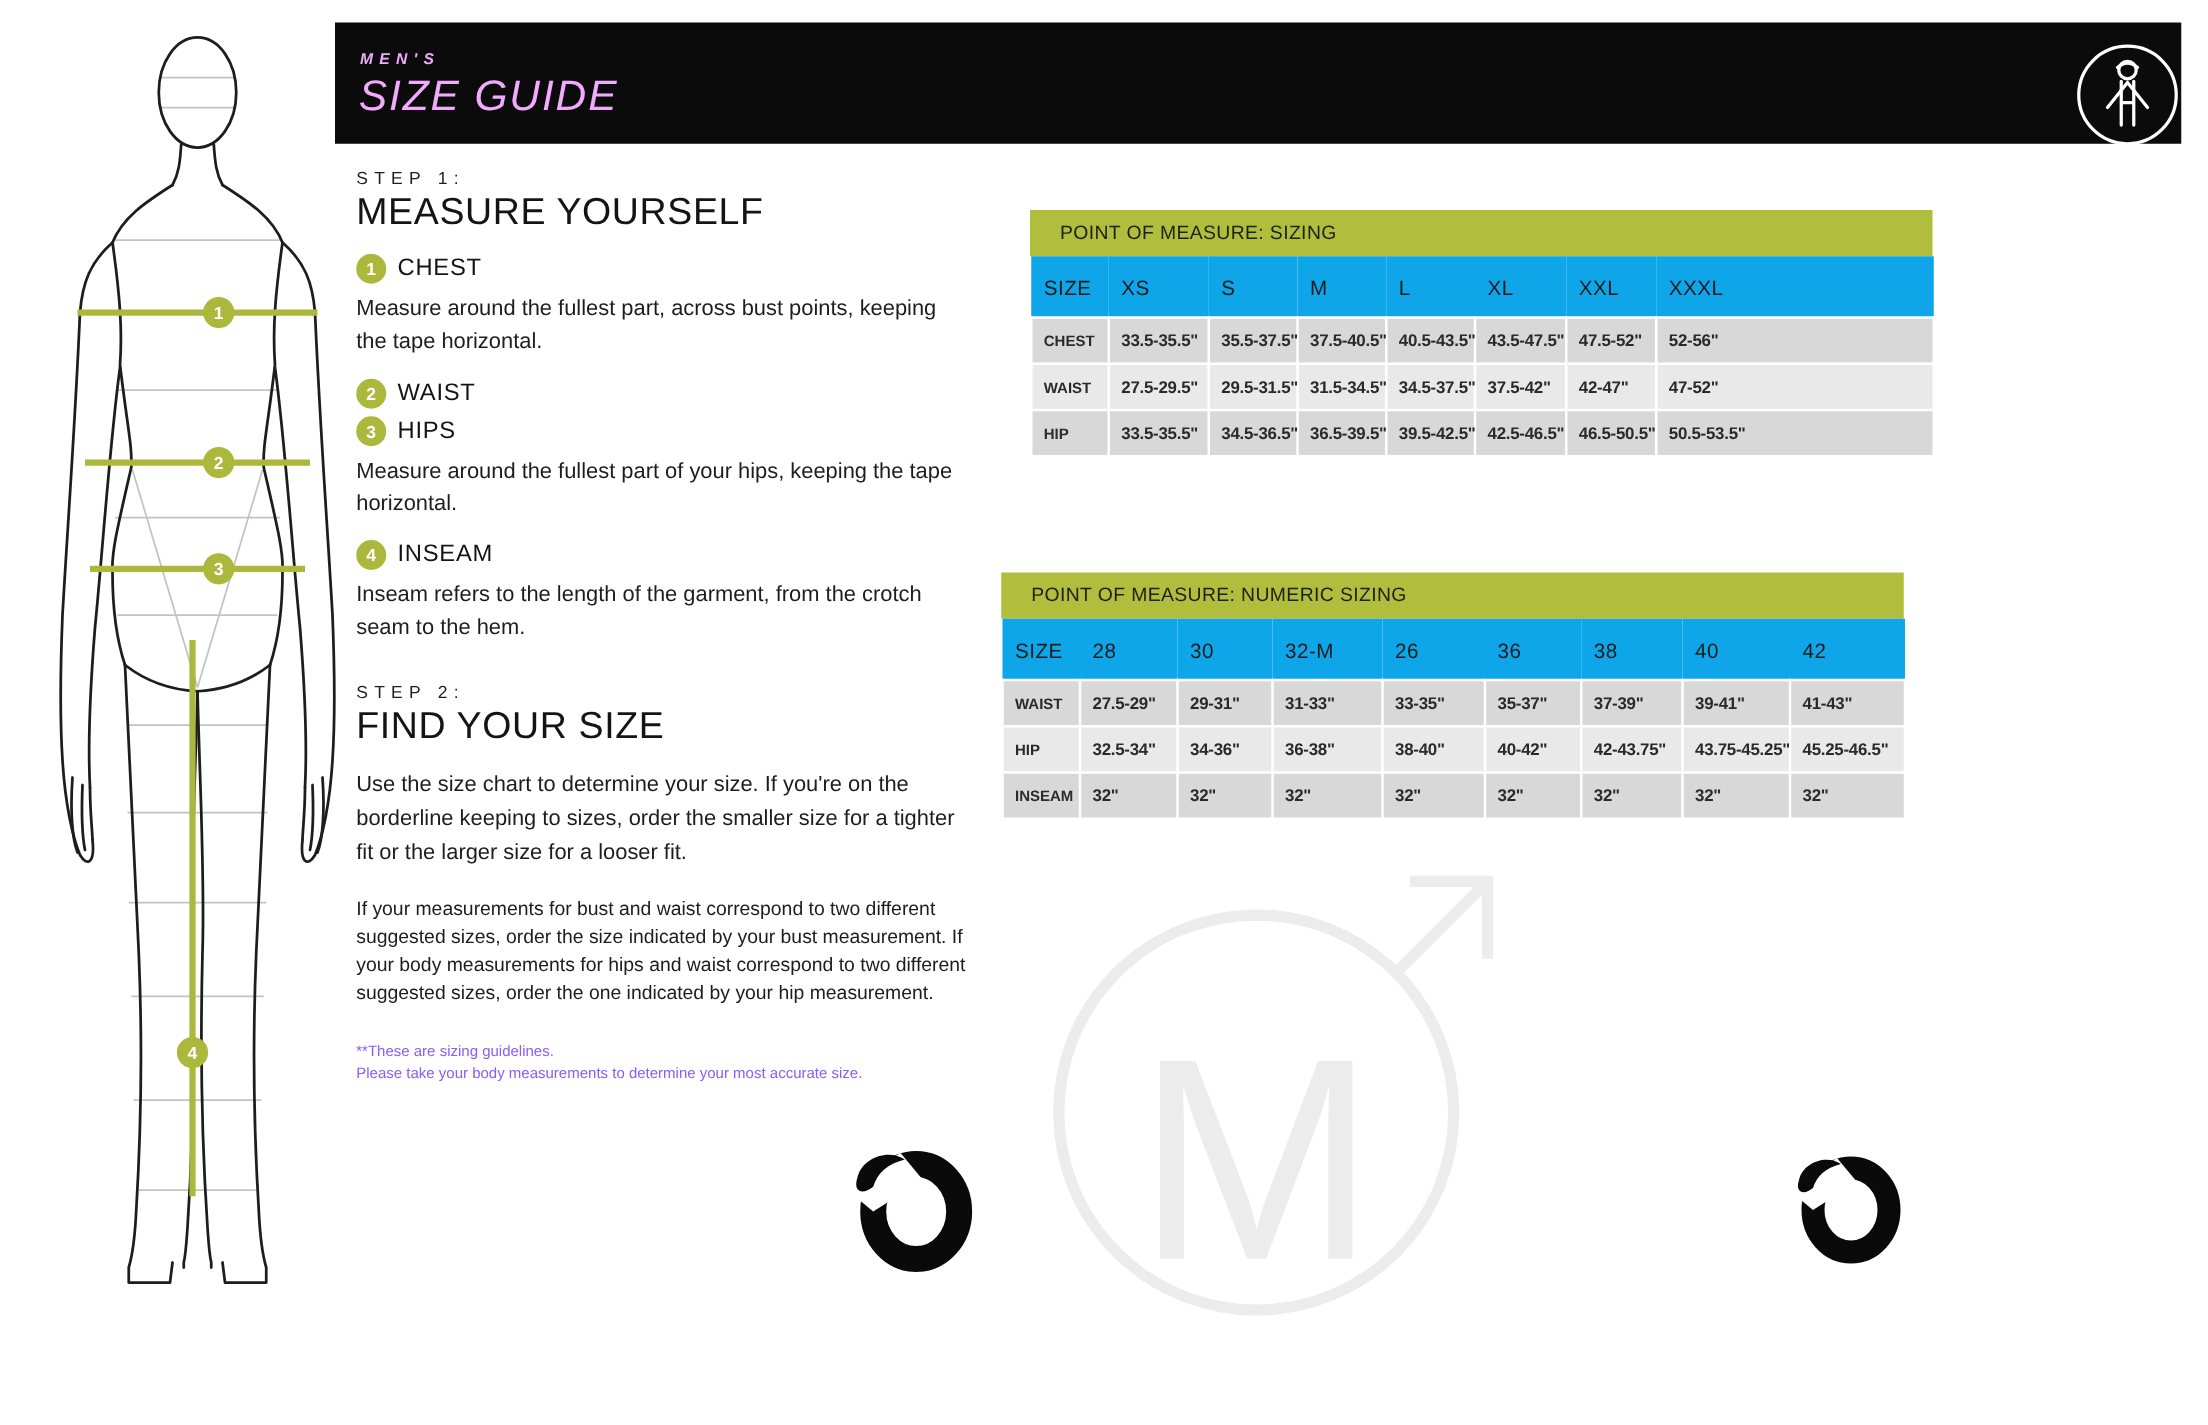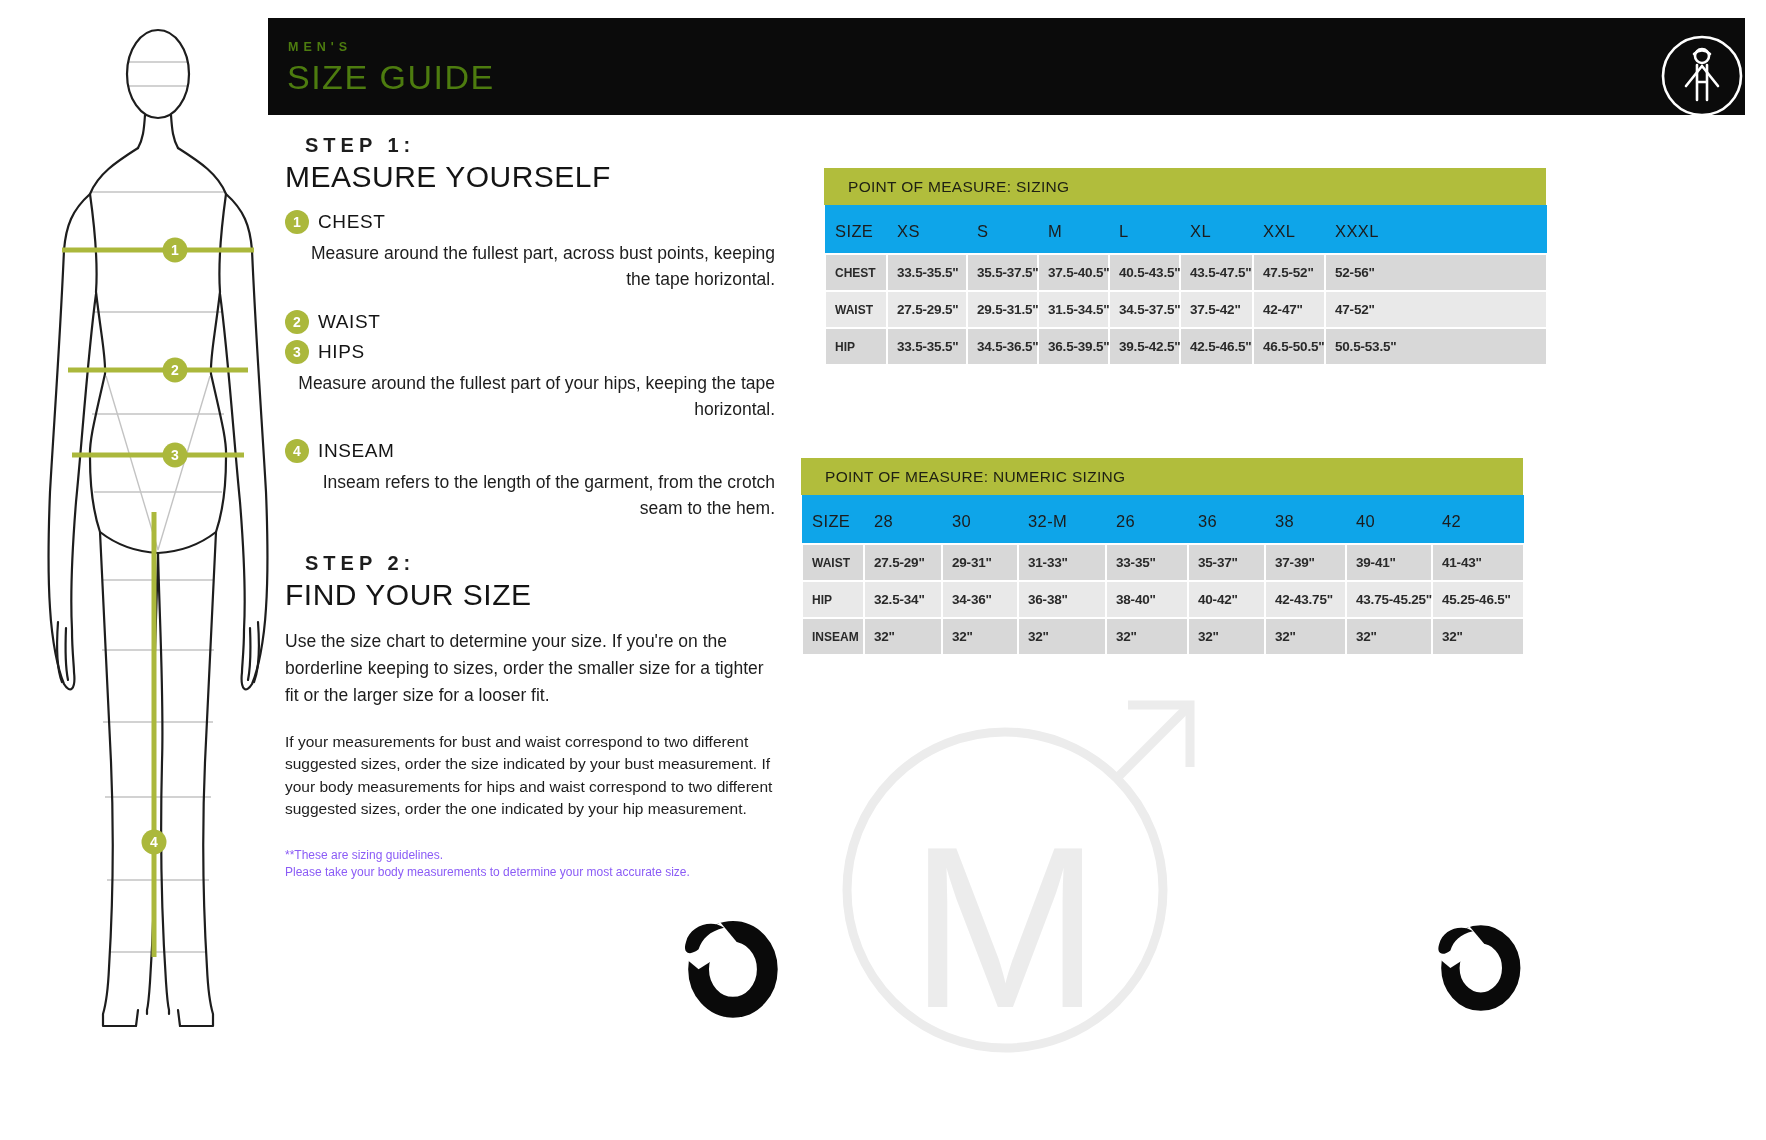--- a/index.html
+++ b/index.html
@@ -2,34 +2,34 @@
 <html><head>
 <meta charset="utf-8">
 <style>
   * { margin:0; padding:0; box-sizing:border-box; }
   html,body { background:#ffffff; }
   body { font-family:"Liberation Sans", sans-serif; color:#1b1b1b; }
   #canvas { position:relative; width:1766px; height:1140px; background:#fff; overflow:hidden; }
   .abs { position:absolute; }
 
   
-  .header-bar { background:#0b0b0b; color:#4d7c0f; }
+  .header-bar { background:#0b0b0b; color:#f0abfc;font-style:italic; }
   .hdr-cat { position:absolute; left:20px; top:22px; font-size:12.5px; font-weight:bold; letter-spacing:5px; }
   .hdr-title { position:absolute; left:19px; top:40px; font-size:34px; font-weight:500; letter-spacing:1.5px; }
   .hdr-icon { position:absolute; right:1px; top:16px; }
 
   
   .col { width:490px; }
-  .kicker { font-size:20px; font-weight:bold; letter-spacing:5px; color:#1d1d1d;margin-left:20px; }
+  .kicker { font-size:14px; font-weight:normal; letter-spacing:5px; color:#1d1d1d; }
   .big-title { font-size:30px; font-weight:500; letter-spacing:.5px; margin:3px 0 16px; color:#141414; }
   .item-head { display:flex; align-items:center; gap:9px; margin:0 0 6px; }
   .badge { width:24px; height:24px; border-radius:50%; background:#abb83c; color:#fff;
            font-size:14px; font-weight:bold; display:flex; align-items:center; justify-content:center; flex:0 0 auto; }
   .item-label { font-size:19px; font-weight:500; letter-spacing:.6px; color:#141414; }
-  .desc { font-size:17.5px; line-height:1.5; color:#1d1d1d; margin-bottom:17px;text-align:right; }
+  .desc { font-size:17.5px; line-height:1.5; color:#1d1d1d; margin-bottom:17px; }
   .para { font-size:17.5px; line-height:1.55; color:#1d1d1d; }
   .para2 { font-size:15.5px; line-height:1.45; color:#1d1d1d; margin-top:22px; }
   .footnote { font-size:12px; line-height:1.4; font-weight:400; margin-top:26px; color:#8b5cf6; }
   .step2-block { margin-top:30px; }
 
   
   .pom { width:722px; }
   .pom-bar { height:37px; line-height:37px; background:#b1bd3c; color:#1e2013;
              font-size:15.5px; letter-spacing:.3px; padding-left:24px; font-weight:500; }
   table.pom-table { border-collapse:collapse; table-layout:fixed; width:722px; }

